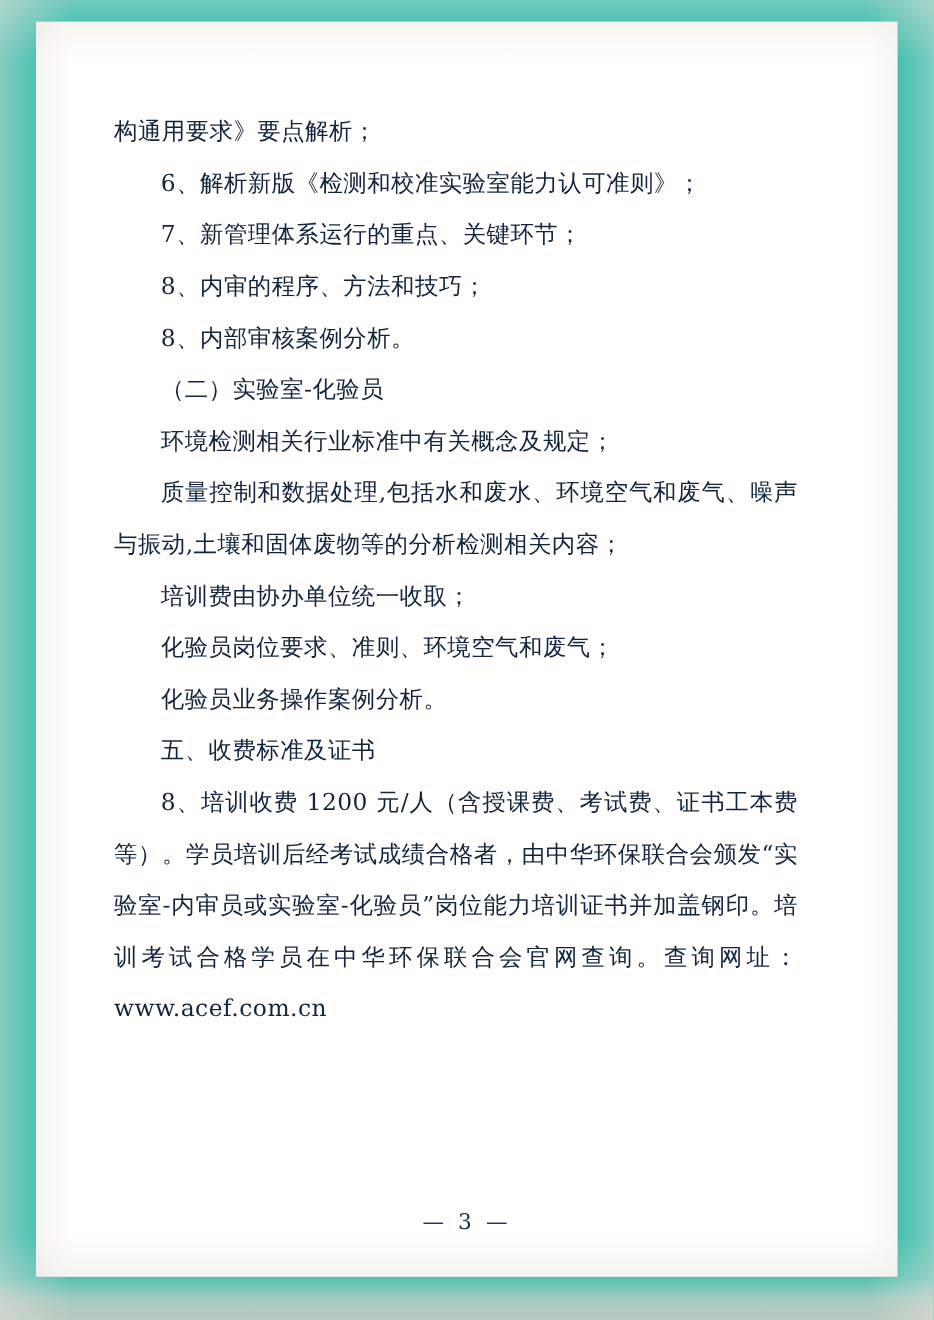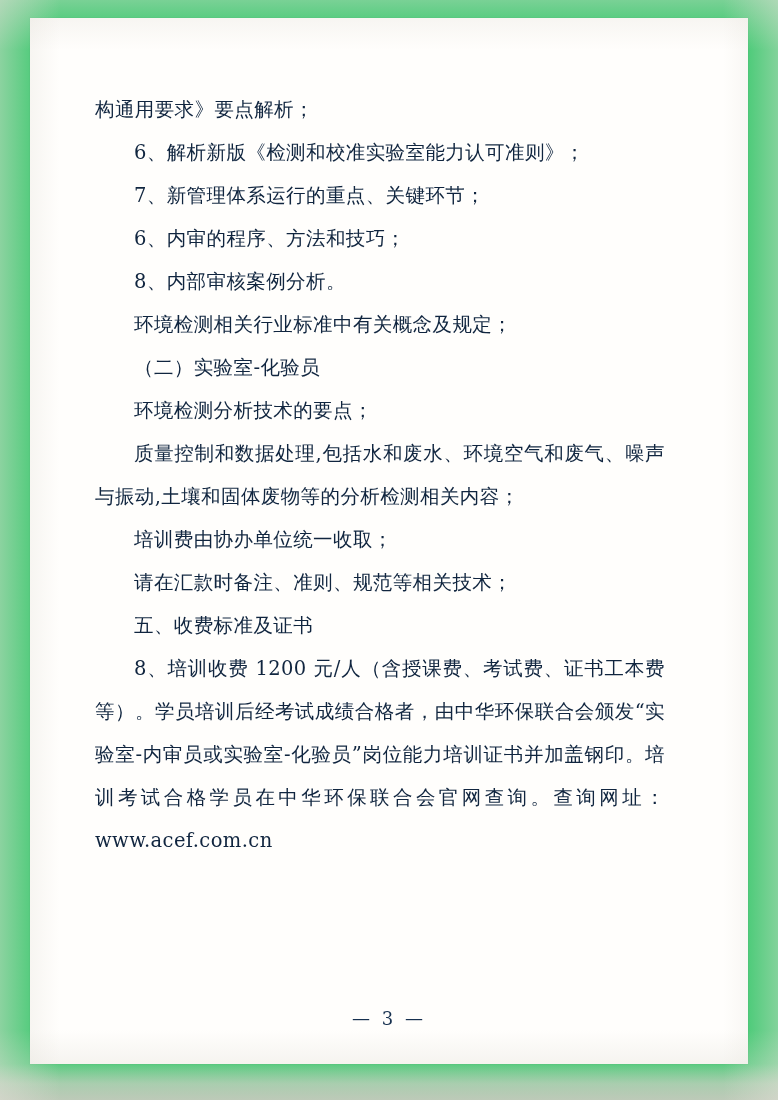--- a/index.html
+++ b/index.html
@@ -9,21 +9,21 @@
   body {
     width: 778px;
     height: 1100px;
     background: #ffffff;
     font-family: "DejaVu Sans", sans-serif;
   }
   #page {
     position: relative;
     width: 778px;
     height: 1100px;
-    background: #22c55e;
+    background: #14b8a6;
     overflow: hidden;
   }
   
   #page::before {
     content: "";
     position: absolute;
     inset: 0;
     background:
       linear-gradient(90deg, rgba(226,222,214,0.55) 0px, rgba(252,251,249,0) 60px),
       linear-gradient(270deg, rgba(228,224,216,0.5) 0px, rgba(252,251,249,0) 55px),
@@ -93,28 +93,28 @@
 </head>
 <body>
 
 <div id="page">
   <div id="sheet"></div>
 
   <div id="body-text">
     <p class="para noindent">构通用要求》要点解析；</p>
     <p class="para indent">6、解析新版《检测和校准实验室能力认可准则》；</p>
     <p class="para indent">7、新管理体系运行的重点、关键环节；</p>
-    <p class="para indent">6、内审的程序、方法和技巧；</p>
+    <p class="para indent">8、内审的程序、方法和技巧；</p>
     <p class="para indent">8、内部审核案例分析。</p>
+    <p class="para indent">（二）实验室-化验员</p>
     <p class="para indent">环境检测相关行业标准中有关概念及规定；</p>
-    <p class="para indent">（二）实验室-化验员</p>
-    <p class="para indent">环境检测分析技术的要点；</p>
     <p class="para indent">质量控制和数据处理,包括水和废水、环境空气和废气、噪声与振动,土壤和固体废物等的分析检测相关内容；</p>
     <p class="para indent">培训费由协办单位统一收取；</p>
-    <p class="para indent">请在汇款时备注、准则、规范等相关技术；</p>
+    <p class="para indent">化验员岗位要求、准则、环境空气和废气；</p>
+    <p class="para indent">化验员业务操作案例分析。</p>
     <p class="para indent">五、收费标准及证书</p>
     <p class="para indent">8、培训收费 1200 元/人（含授课费、考试费、证书工本费等）。学员培训后经考试成绩合格者，由中华环保联合会颁发“实验室-内审员或实验室-化验员”岗位能力培训证书并加盖钢印。培训考试合格学员在中华环保联合会官网查询。查询网址：www.acef.com.cn</p>
   </div>
 
   <div id="footer">
     <span class="pagenum">— 3 —</span>
   </div>
 
   <div id="bottom-edge"></div>
 </div>

